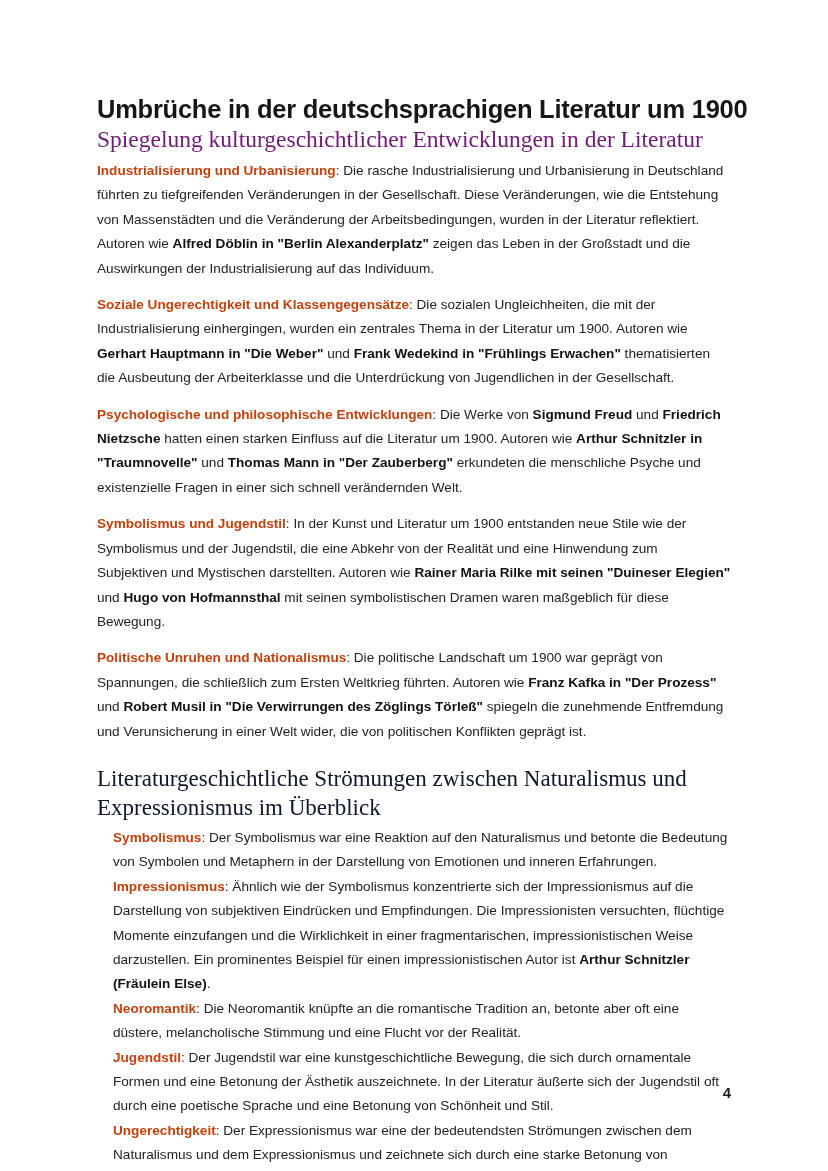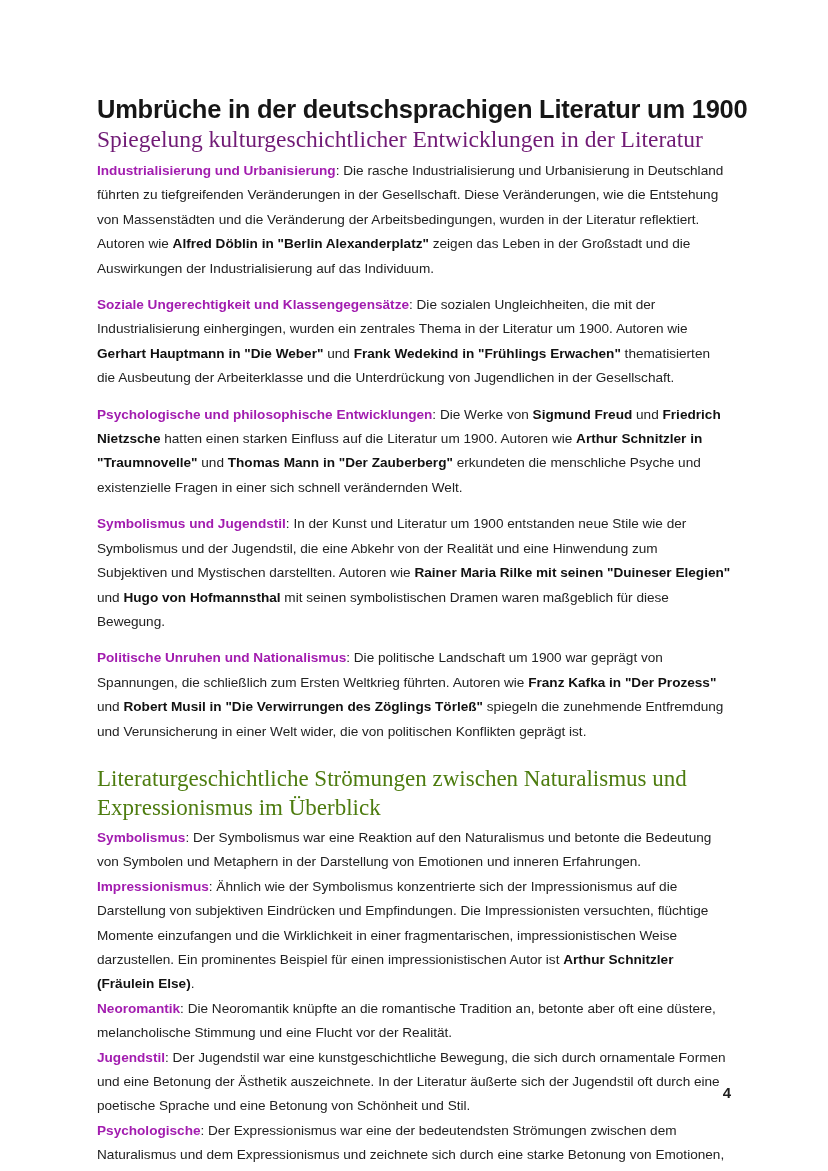--- a/index.html
+++ b/index.html
@@ -50,41 +50,41 @@
     color: #701a75;
     margin: 0 0 6px 0;
     white-space: nowrap;
   }
 
   .section-heading {
     font-family: "Liberation Serif", serif;
     font-weight: normal;
     font-size: 23px;
     line-height: 29px;
-    color: #4d7c0f;
+    color: #0f172a;
     margin: 0 0 4px 0;
   }
 
   p.para {
     font-size: 13.6px;
     line-height: 24.4px;
     color: #222222;
     margin: 0 0 12px 0;
     text-align: left;
     hyphens: none;
   }
   p.para.tight {
-    margin: 0 0 0 0;
+    margin: 0 0 0 16px;
   }
   p.para:last-child {
     margin-bottom: 0;
   }
   .lead {
     font-weight: bold;
-    color: #a21caf;
+    color: #c2410c;
   }
   .bold {
     font-weight: bold;
     color: #111111;
   }
 
   .section-one {
     margin-bottom: 20px;
   }
   .section-two-head {
@@ -134,21 +134,21 @@
     </div>
 
     <h2 class="section-heading section-two-head">Literaturgeschichtliche Strömungen zwischen Naturalismus und Expressionismus im Überblick</h2>
 
     <div class="section-two">
       <div id="section-two-paragraphs">
           <p class="para tight"><span class="lead">Symbolismus</span><span class="">: Der Symbolismus war eine Reaktion auf den Naturalismus und betonte die Bedeutung von Symbolen und Metaphern in der Darstellung von Emotionen und inneren Erfahrungen.</span></p>
           <p class="para tight"><span class="lead">Impressionismus</span><span class="">: Ähnlich wie der Symbolismus konzentrierte sich der Impressionismus auf die Darstellung von subjektiven Eindrücken und Empfindungen. Die Impressionisten versuchten, flüchtige Momente einzufangen und die Wirklichkeit in einer fragmentarischen, impressionistischen Weise darzustellen. Ein prominentes Beispiel für einen impressionistischen Autor ist </span><span class="bold">Arthur Schnitzler (Fräulein Else)</span><span class="">.</span></p>
           <p class="para tight"><span class="lead">Neoromantik</span><span class="">: Die Neoromantik knüpfte an die romantische Tradition an, betonte aber oft eine düstere, melancholische Stimmung und eine Flucht vor der Realität.</span></p>
           <p class="para tight"><span class="lead">Jugendstil</span><span class="">: Der Jugendstil war eine kunstgeschichtliche Bewegung, die sich durch ornamentale Formen und eine Betonung der Ästhetik auszeichnete. In der Literatur äußerte sich der Jugendstil oft durch eine poetische Sprache und eine Betonung von Schönheit und Stil.</span></p>
-          <p class="para tight"><span class="lead">Psychologische</span><span class="">: Der Expressionismus war eine der bedeutendsten Strömungen zwischen dem Naturalismus und dem Expressionismus und zeichnete sich durch eine starke Betonung von Emotionen, Individualität und subjektiver Wahrnehmung aus.</span></p>
+          <p class="para tight"><span class="lead">Ungerechtigkeit</span><span class="">: Der Expressionismus war eine der bedeutendsten Strömungen zwischen dem Naturalismus und dem Expressionismus und zeichnete sich durch eine starke Betonung von Emotionen, Individualität und subjektiver Wahrnehmung aus.</span></p>
         </div>
     </div>
 
   </div>
 
   <div class="page-number-wrap">
     <div class="page-number">4</div>
   </div>
 
 </div>

